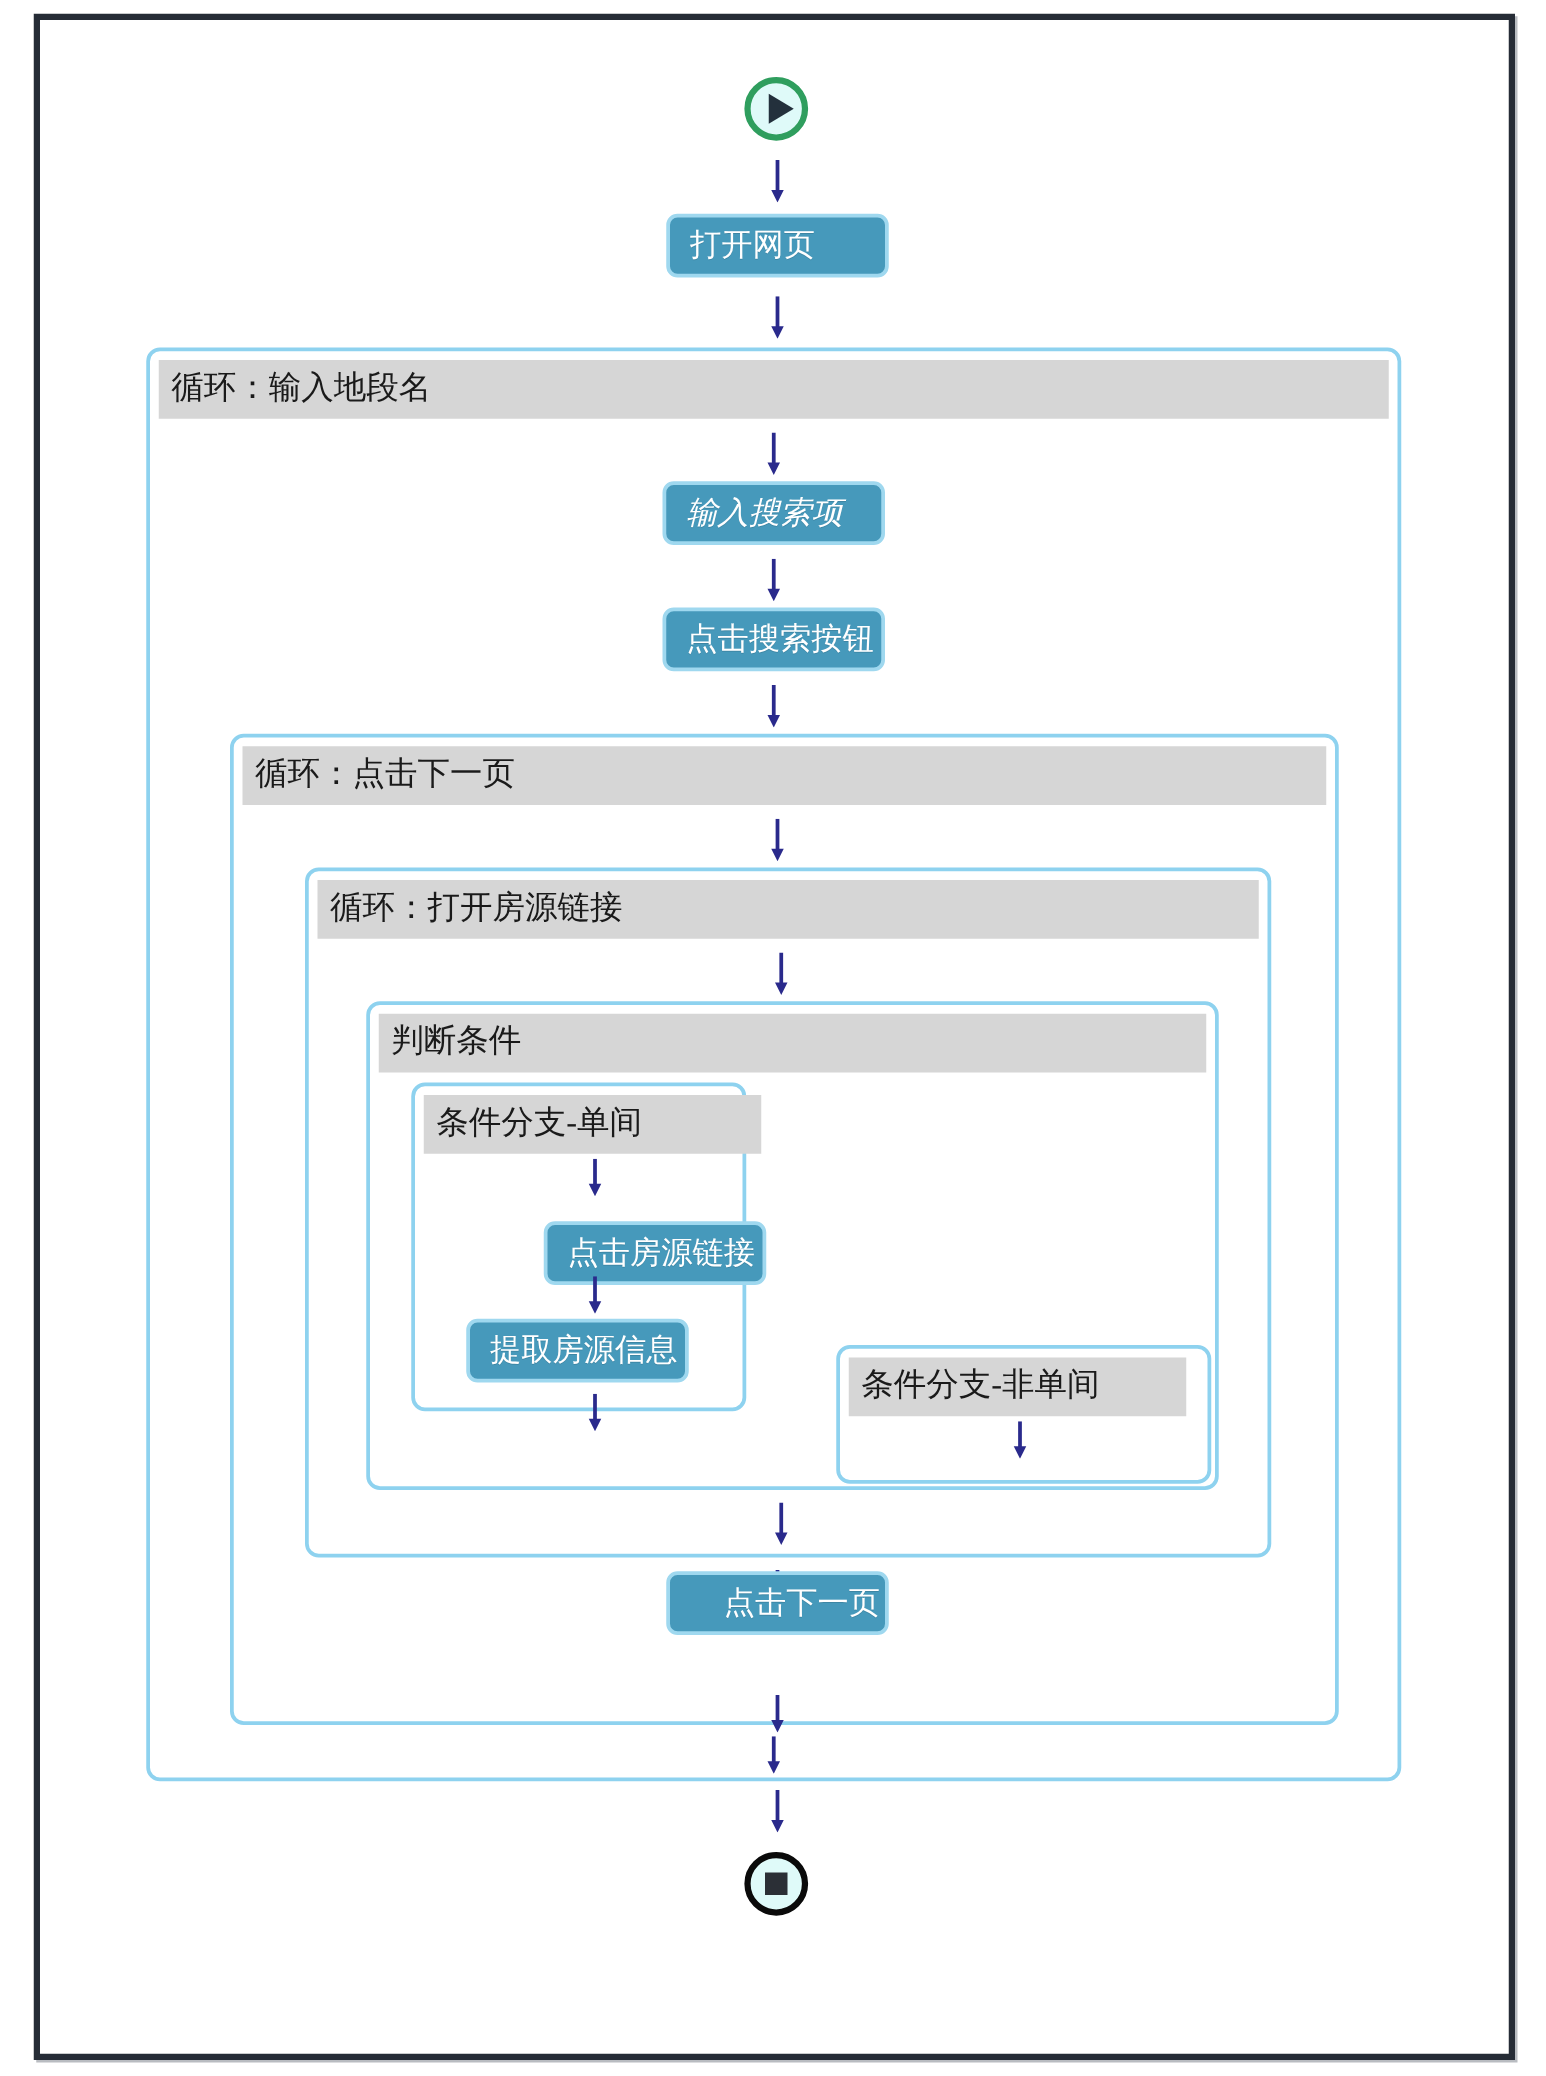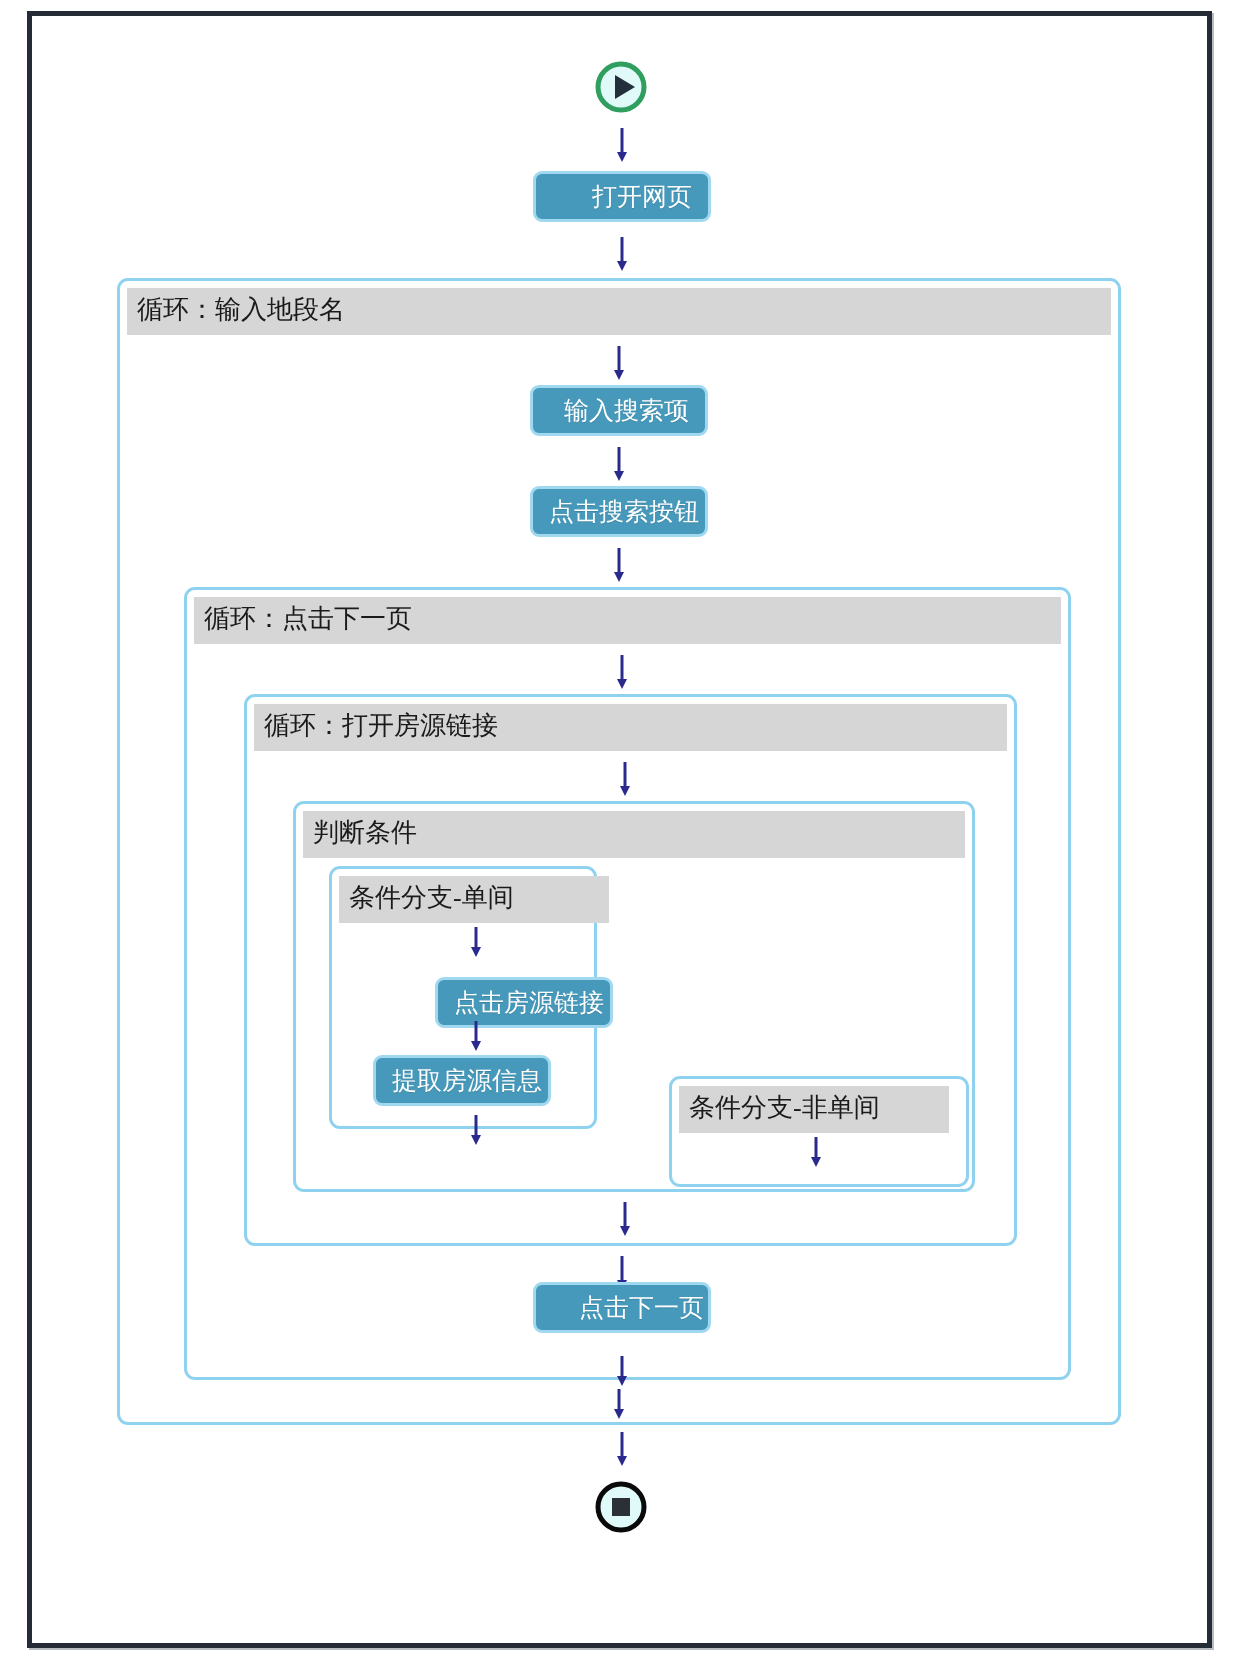--- a/index.html
+++ b/index.html
@@ -56,21 +56,21 @@
   
   .action-node {
     background: #4699bb;
     border: 3px solid #9fd8ef;
     border-radius: 9px;
     color: #ffffff;
     font-size: 25px;
     line-height: 1;
     padding: 10px 16px 12px 16px;
     box-sizing: border-box;
-    text-align: right;
+    text-align: left;
     white-space: nowrap;
     text-shadow: 0 1px 0 rgba(0,0,0,0.12);
     flex: none;
   }
 
   
   .block {
     border: 3px solid #8ed2ef;
     border-radius: 11px;
     background: #ffffff;
@@ -125,21 +125,21 @@
     <div class="abs block" style="left:85px; top:262px; width:1004px; height:1147px;">
       <div class="block-title">循环：输入地段名</div>
 
       <div class="abs arrow" style="left:492px; top:65px;">
         <svg width="14" height="34" viewBox="0 0 14 34">
             <line x1="7" y1="0" x2="7" y2="27" stroke="#2a2a8c" stroke-width="3"></line>
             <polygon points="7,34 2,24 12,24" fill="#2a2a8c"></polygon>
           </svg>
       </div>
 
-      <div class="abs action-node" style="left:410px; top:104px; width:178px; height:51px;">
+      <div class="abs action-node" style="left:410px; top:104px; width:178px; height:51px;font-style:italic;">
         <span>输入搜索项</span>
       </div>
 
       <div class="abs arrow" style="left:492px; top:166px;">
         <svg width="14" height="34" viewBox="0 0 14 34">
             <line x1="7" y1="0" x2="7" y2="27" stroke="#2a2a8c" stroke-width="3"></line>
             <polygon points="7,34 2,24 12,24" fill="#2a2a8c"></polygon>
           </svg>
       </div>
 
@@ -230,21 +230,21 @@
           </div>
         </div>
 
         <div class="abs arrow" style="left:428px; top:666px;">
           <svg width="14" height="34" viewBox="0 0 14 34">
               <line x1="7" y1="0" x2="7" y2="27" stroke="#2a2a8c" stroke-width="3"></line>
               <polygon points="7,34 2,24 12,24" fill="#2a2a8c"></polygon>
             </svg>
         </div>
 
-        <div class="abs action-node" style="left:346px; top:692px; width:178px; height:51px;padding-left:43px;">
+        <div class="abs action-node" style="left:346px; top:667px; width:178px; height:51px;padding-left:43px;">
           <span>点击下一页</span>
         </div>
 
         <div class="abs arrow" style="left:428px; top:766px;">
           <svg width="14" height="30" viewBox="0 0 14 30">
               <line x1="7" y1="0" x2="7" y2="23" stroke="#2a2a8c" stroke-width="3"></line>
               <polygon points="7,30 2,20 12,20" fill="#2a2a8c"></polygon>
             </svg>
         </div>
       </div>

